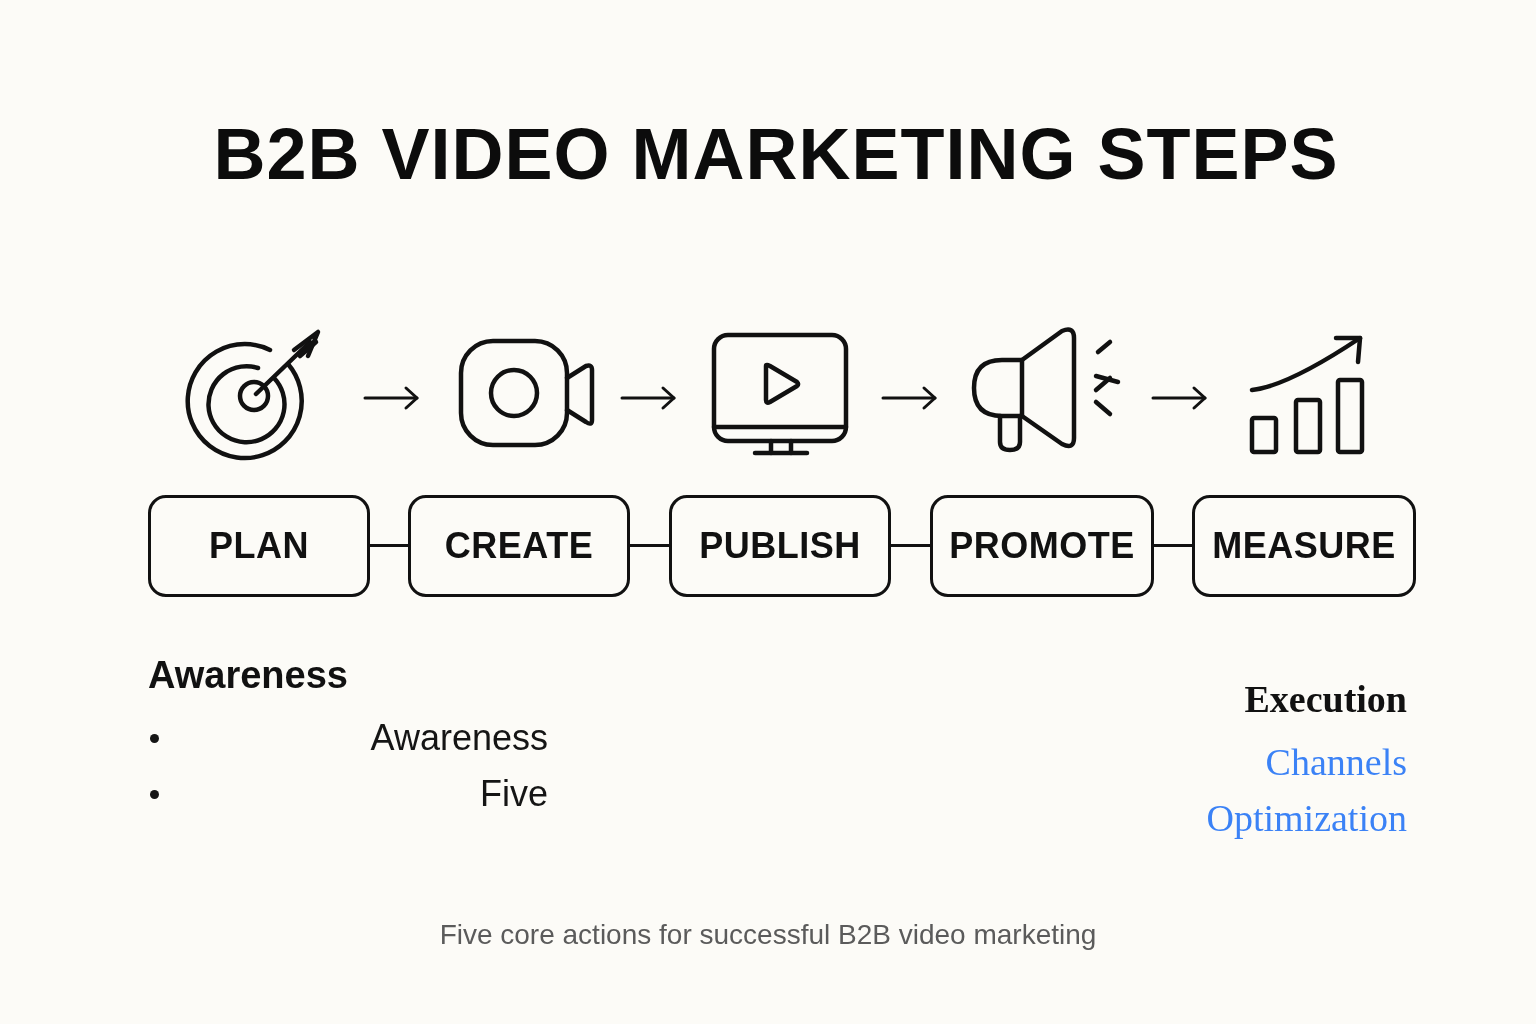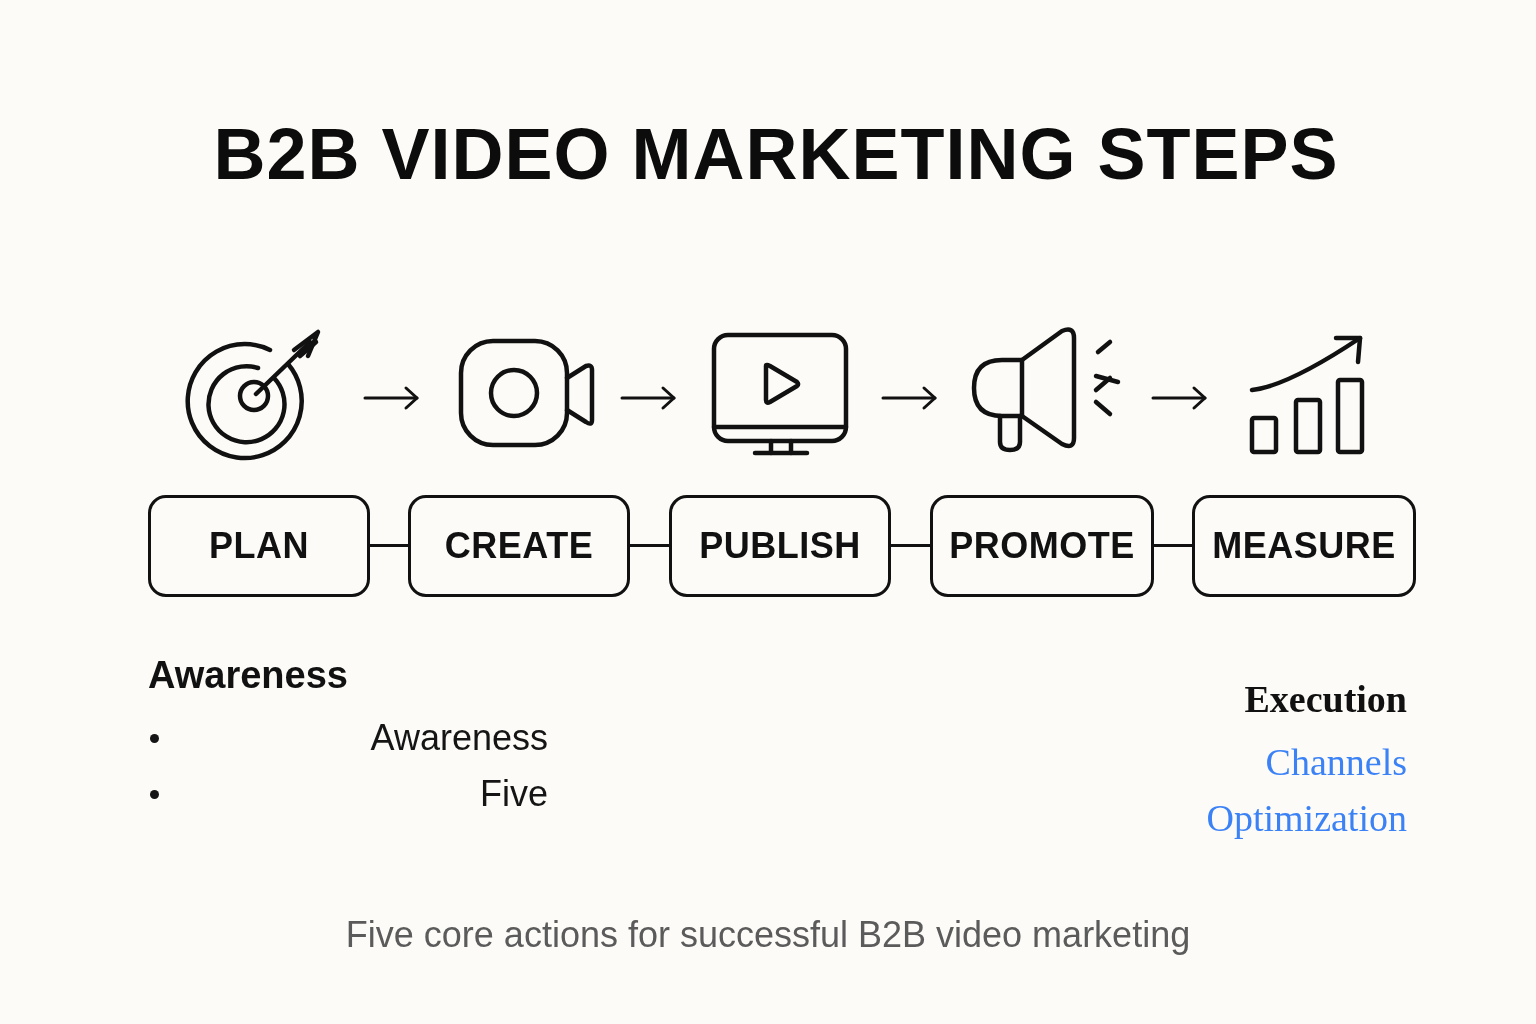--- a/index.html
+++ b/index.html
@@ -121,21 +121,21 @@
       font-size: 38px;
       line-height: 56px;
       color: #3b82f6;
     }
     .caption {
       position: absolute;
       left: 0;
       top: 912px;
       width: 1536px;
       text-align: center;
-      font-size: 36px;
+      font-size: 28px;
       color: #5b5b5b;
       line-height: 46px;
     }
   </style>
 </head>
 <body>
 
 <div class="title">B2B VIDEO MARKETING STEPS</div>
 
 <div class="icon" style="left:192px; top:326px;">

